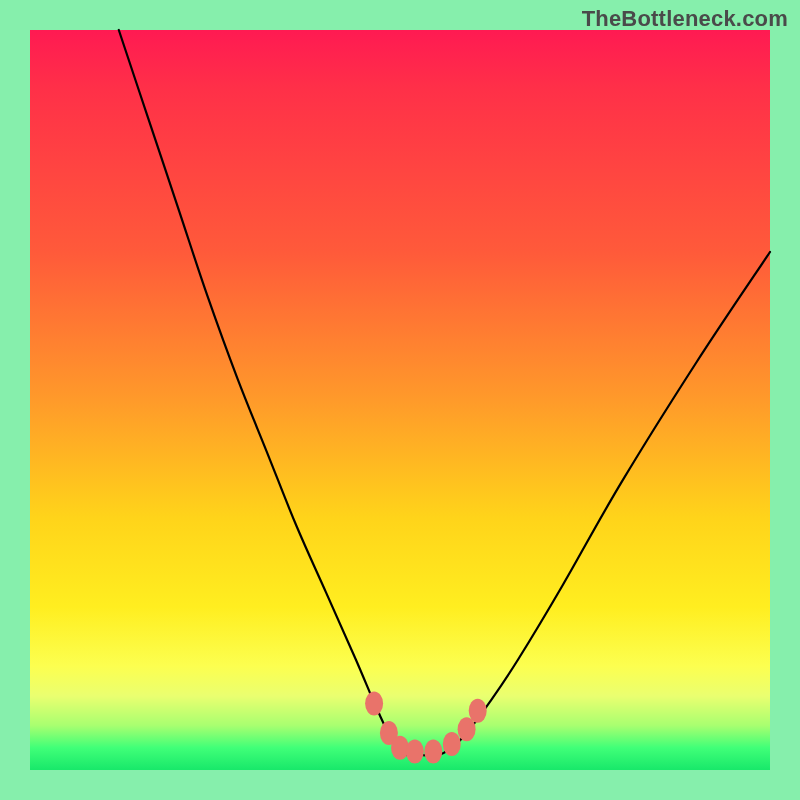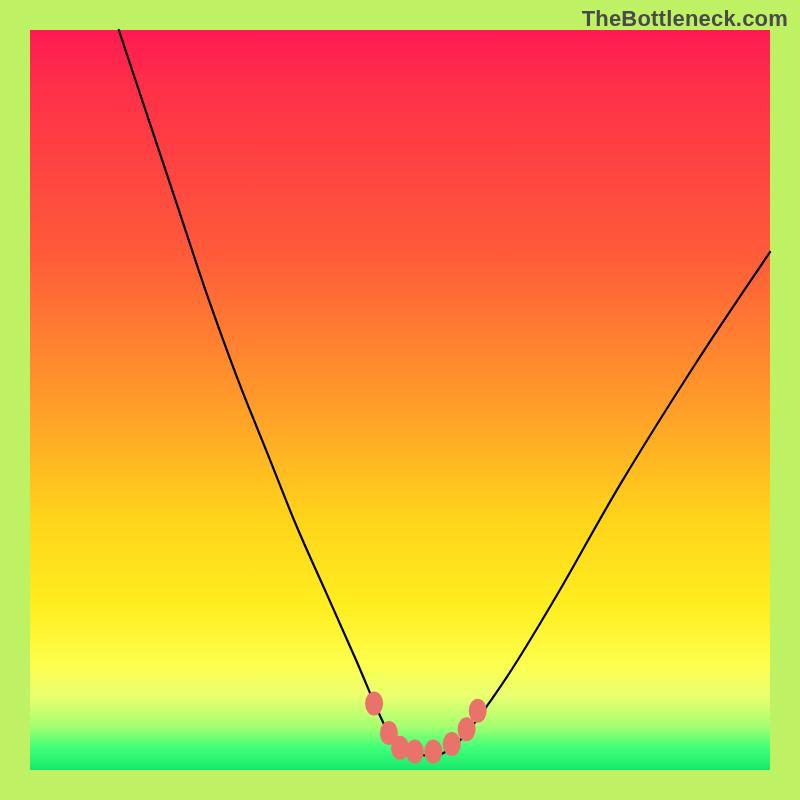--- a/index.html
+++ b/index.html
@@ -8,21 +8,21 @@
     width: 800px;
     height: 800px;
     overflow: hidden;
     background: #000;
     font-family: Arial, Helvetica, sans-serif;
   }
   .frame {
     position: relative;
     width: 800px;
     height: 800px;
-    background: #bef264;
+    background: #86efac;
   }
   .plot-area {
     position: absolute;
     left: 30px;
     top: 30px;
     width: 740px;
     height: 740px;
     
     background: linear-gradient(
       to bottom,

